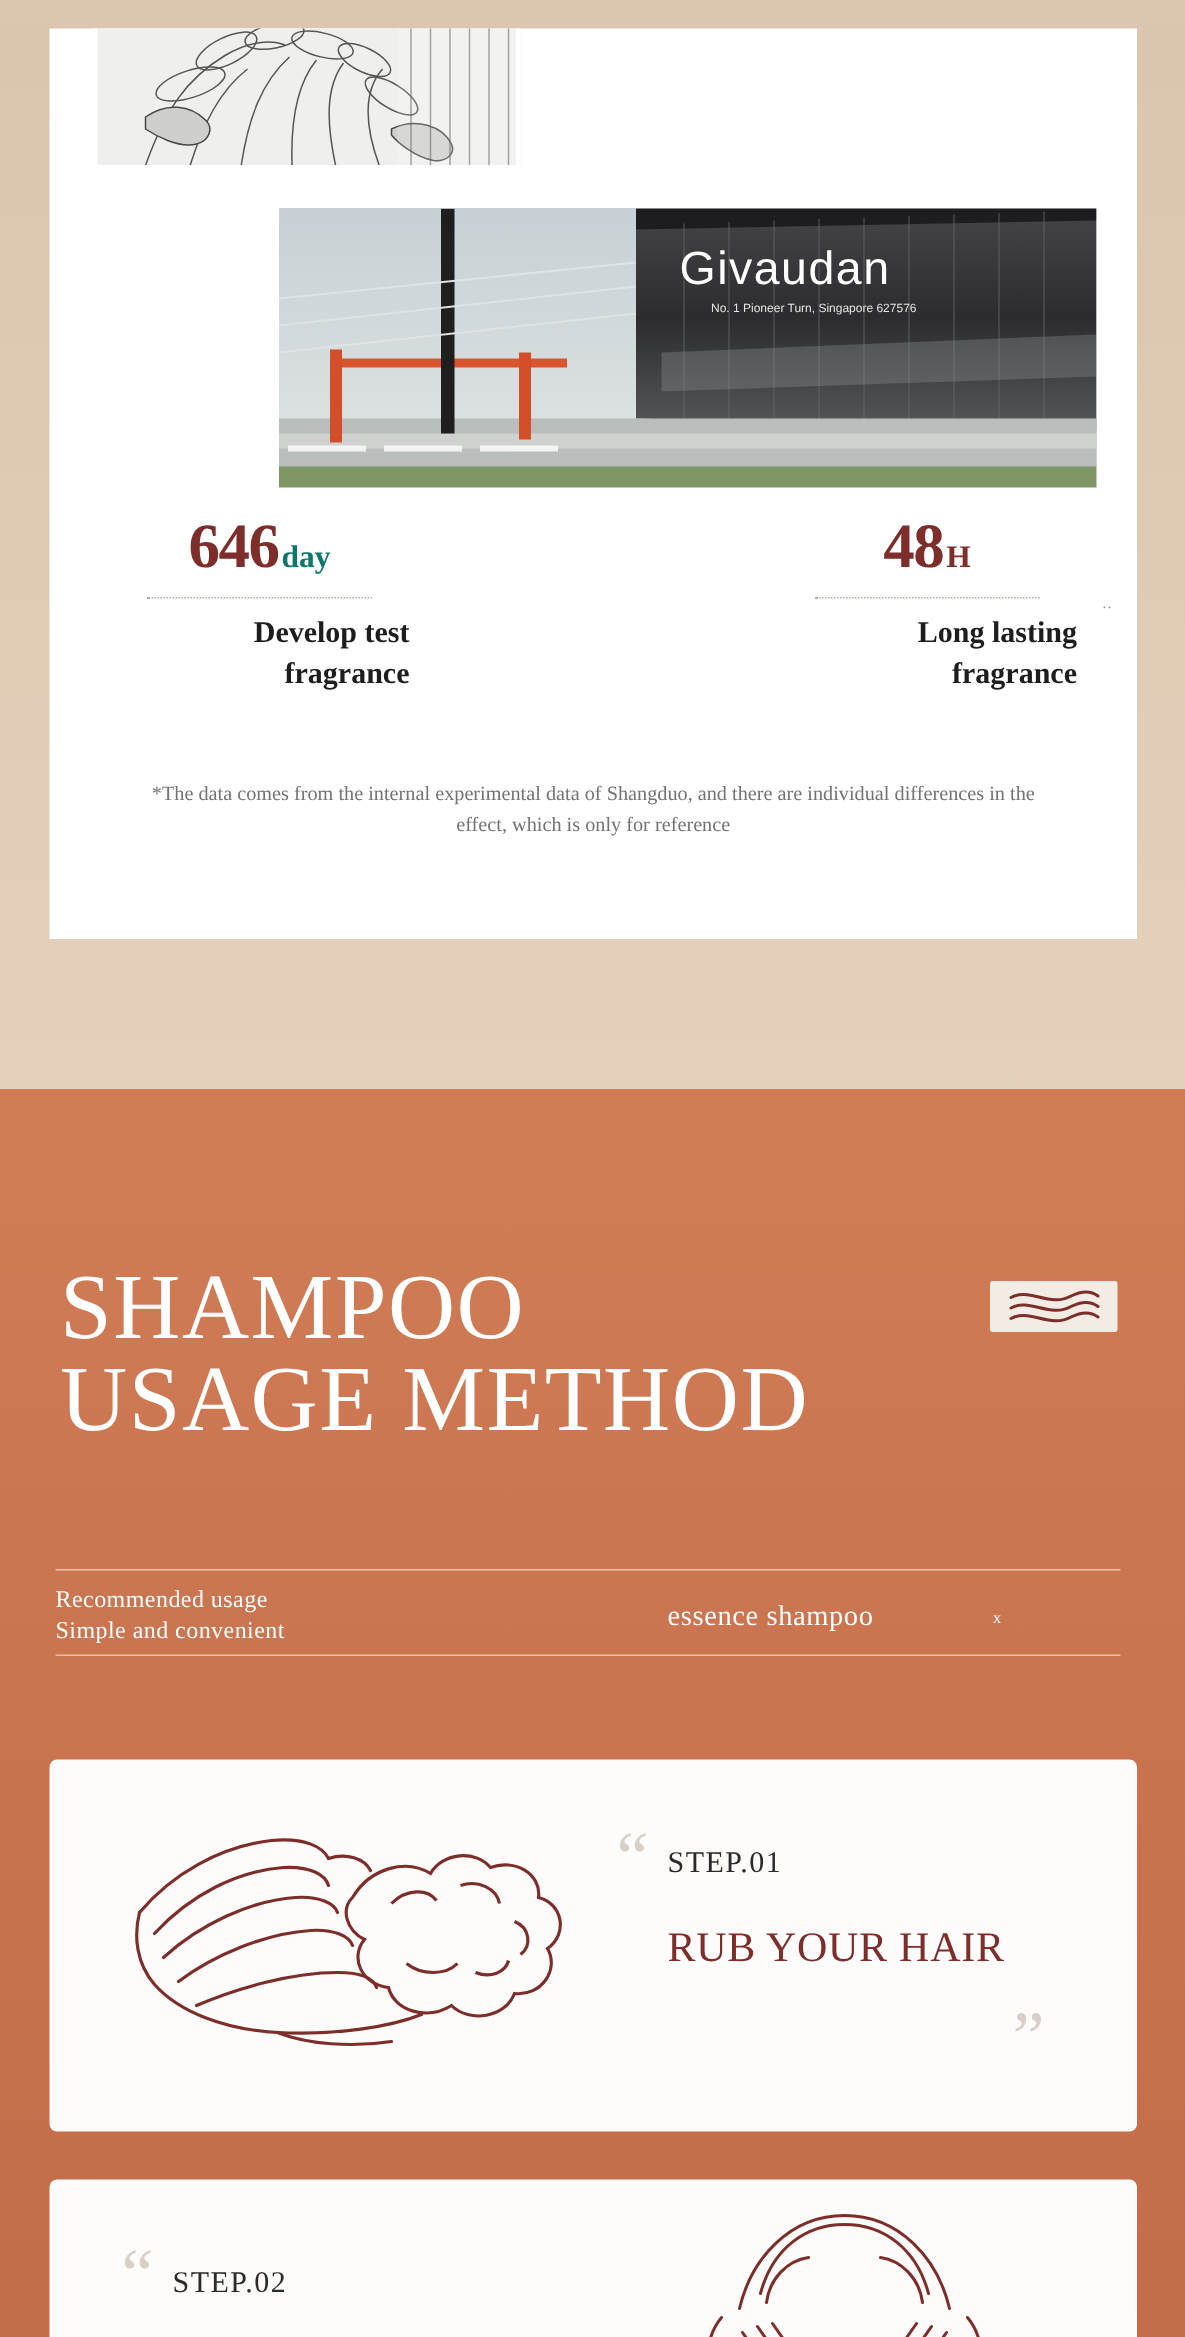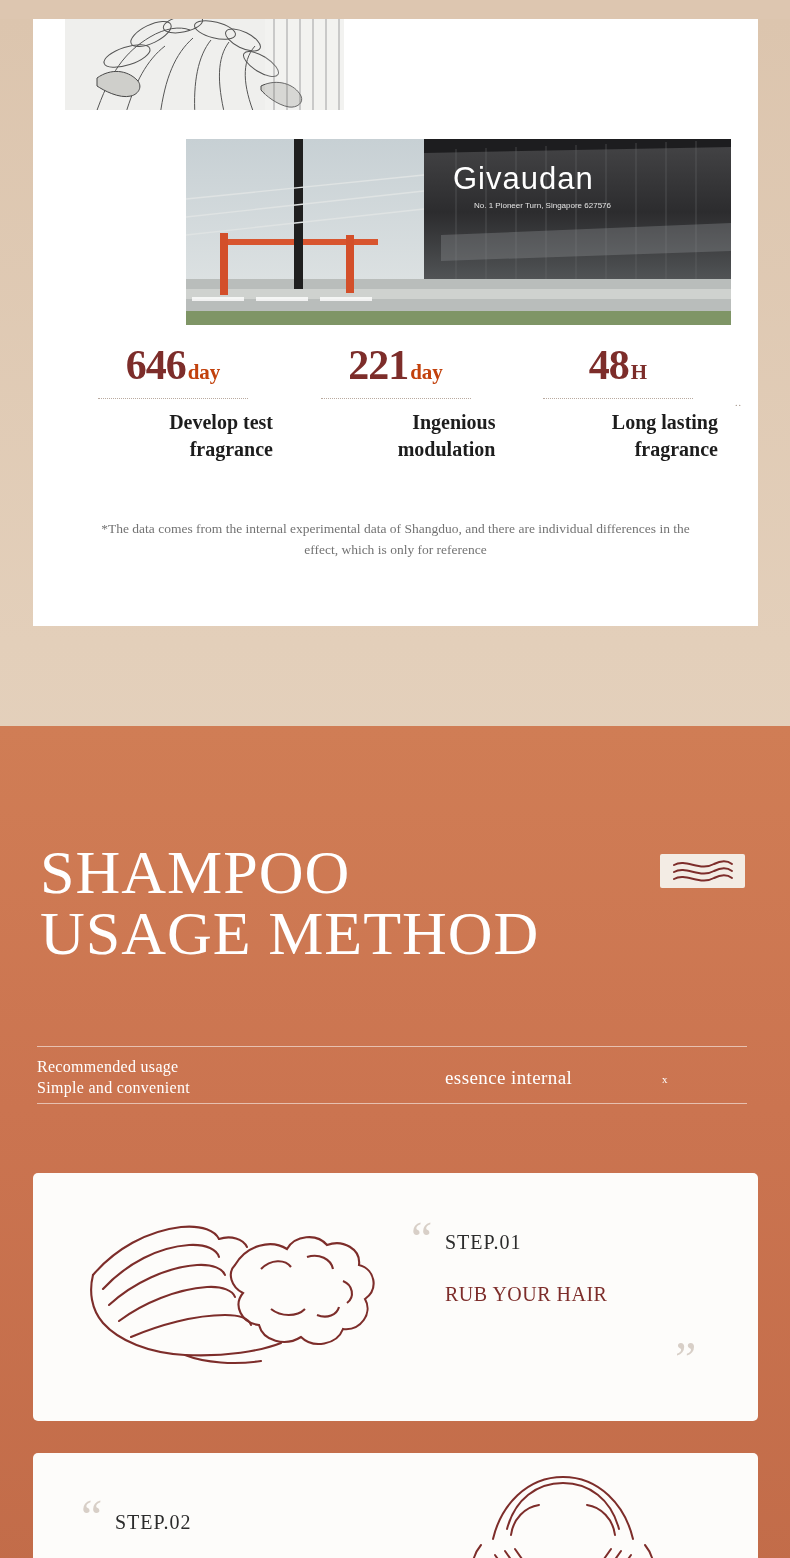--- a/index.html
+++ b/index.html
@@ -62,21 +62,21 @@
   .stat { width: 200px; text-align: center; }
   .stat-num {
     color: #7d2d2a;
     font-size: 42px;
     font-weight: bold;
     letter-spacing: -1px;
     line-height: 1;
     display: inline-block;
   }
   .stat-unit {
-    color: #c2410c;
+    color: #0f766e;
     font-size: 21px;
     font-weight: bold;
     display: inline-block;
     margin-left: 2px;
   }
   .stat-unit.dark { color: #7d2d2a; }
   .stat-rule {
     margin: 12px auto 0;
     width: 150px;
     border-top: 1px dotted #b9aaa0;
@@ -195,21 +195,21 @@
   }
   .step-kicker {
     position: absolute;
     color: #2b2b2b;
     font-size: 20px;
     letter-spacing: 1px;
   }
   .step-title {
     position: absolute;
     color: #7d2d2a;
-    font-size: 20px;
+    font-size: 28px;
     letter-spacing: .5px;
   }
   .step-body {
     position: absolute;
     color: #3a3a3a;
     font-size: 14.5px;
     line-height: 1.55;
   }
 
   .art { position: absolute; }
@@ -305,27 +305,20 @@
     <div class="stats">
 
       <div class="stat">
         <div>
           <span class="stat-num">646</span><span class="stat-unit">day</span>
         </div>
         <div class="stat-rule"></div>
         <div class="stat-label">Develop test<br>fragrance</div>
       </div>
 
-      <div class="stat">
-        <div>
-          <span class="stat-num">221</span><span class="stat-unit">day</span>
-        </div>
-        <div class="stat-rule"></div>
-        <div class="stat-label">Ingenious<br>modulation</div>
-      </div>
 
       <div class="stat">
         <div>
           <span class="stat-num">48</span><span class="stat-unit dark">H</span>
         </div>
         <div class="stat-rule"></div>
         <div class="stat-label">Long lasting<br>fragrance</div>
       </div>
 
     </div>
@@ -348,21 +341,21 @@
           <path d="M14 25 C26 18 40 32 54 24 C62 20 68 21 72 24"></path>
         </g>
       </svg>
     </div>
 
     <div class="usage-bar">
       <div class="usage-left">
         <span>Recommended usage</span><br>
         <span>Simple and convenient</span>
       </div>
-      <div class="usage-right">essence internal</div>
+      <div class="usage-right">essence shampoo</div>
       <div class="usage-x">x</div>
     </div>
 
     <div class="step-card card1">
 
       <div class="art" style="left:52px; top:32px;">
         <svg width="320" height="180" viewBox="0 0 320 180">
           <g stroke="#7d2d2a" stroke-width="2.1" fill="none" stroke-linecap="round" stroke-linejoin="round">
             <path d="M8 70 C30 44 62 26 96 22 C118 20 130 26 134 34"></path>
             <path d="M18 84 C42 58 74 42 104 40 C122 39 132 45 134 52"></path>

